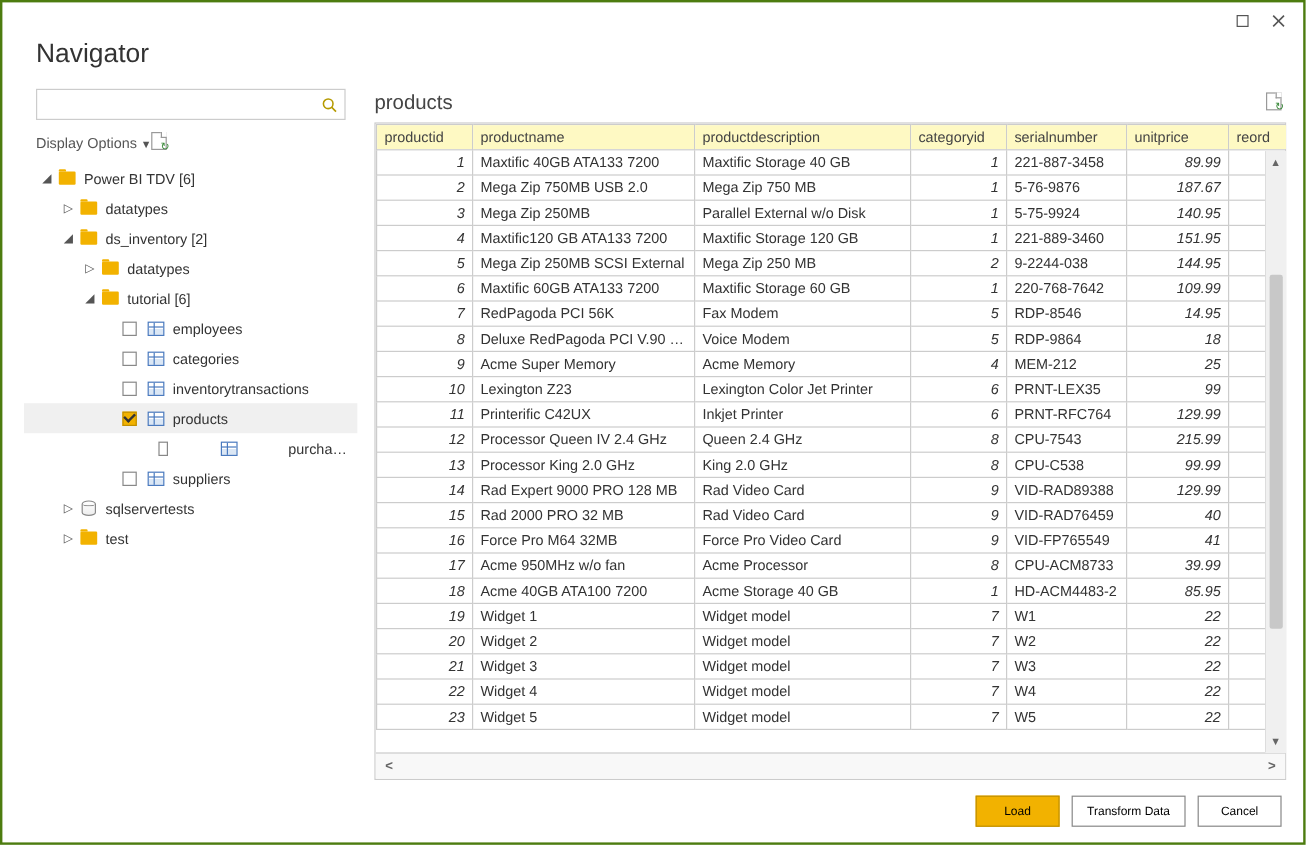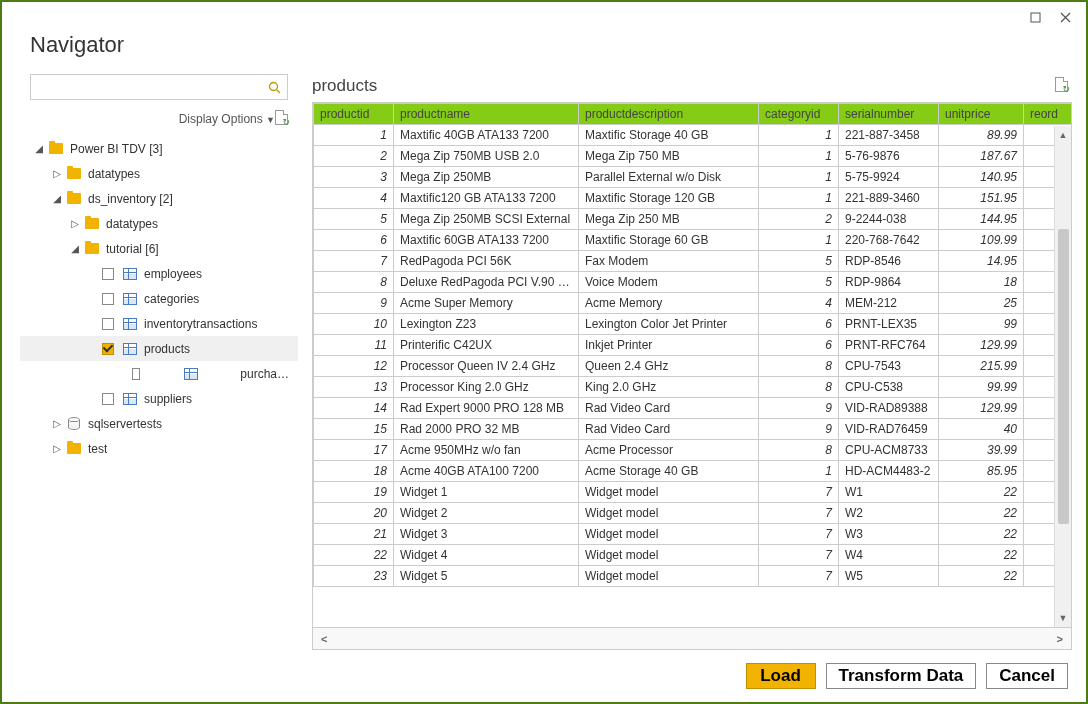--- a/index.html
+++ b/index.html
@@ -7,21 +7,21 @@
   .window { width: 1088px; height: 704px; border: 2px solid #4d7c0f; position: relative; display: flex; flex-direction: column; box-shadow: 0 1px 4px rgba(0,0,0,0.08); }
   .titlebar { height: 30px; display: flex; justify-content: flex-end; align-items: center; padding-right: 6px; }
   .titlebar .tb-btn { width: 30px; height: 24px; display: flex; align-items: center; justify-content: center; color: #555; cursor: pointer; }
   .header { padding: 0 18px 6px 28px; }
   .header h1 { font-size: 22px; font-weight: 400; color: #333; }
   .body { flex: 1; display: flex; overflow: hidden; padding: 0 14px 0 18px; }
   .left { width: 278px; display: flex; flex-direction: column; padding-top: 10px; }
   .searchbox { margin: 0 10px 6px 10px; height: 26px; border: 1px solid #ccc; display: flex; align-items: center; padding: 0 6px; }
   .searchbox input { flex: 1; border: none; outline: none; height: 22px; font-size: 12px; }
   .searchbox .mag { color: #7a6a00; }
-  .options-row { display: flex; align-items: center; justify-content: flex-end; height: 26px; padding: 0 10px; }
+  .options-row { display: flex; align-items: center; justify-content: flex-start; height: 26px; padding: 0 10px; }
   .display-opts { color: #555; cursor: pointer; }
   .tree { flex: 1; overflow: auto; padding: 4px 0; }
   .tree-item { display: flex; align-items: center; height: 25px; padding-right: 8px; cursor: pointer; }
   .tree-item.selected { background: #f0f0f0; }
   .expander { width: 14px; text-align: center; color: #555; font-size: 10px; }
   .expander.blank { visibility: hidden; }
   .node-icon { width: 16px; height: 14px; margin: 0 6px 0 2px; display: inline-flex; align-items: center; justify-content: center; }
   .folder-icon { width: 14px; height: 11px; background: #f2b200; border-radius: 1px; position: relative; }
   .folder-icon::before { content: ""; position: absolute; top: -2px; left: 0; width: 6px; height: 2px; background: #f2b200; border-radius: 1px 1px 0 0; }
   .db-icon { width: 12px; height: 13px; border: 1px solid #888; border-radius: 6px / 3px; background: linear-gradient(#fff,#eee); position: relative; }
@@ -34,30 +34,30 @@
   .chk.checked::after { content:""; width:4px; height:7px; border:solid #333; border-width:0 2px 2px 0; transform: rotate(45deg) translate(-1px,-1px); }
   .tree-label { white-space: nowrap; overflow: hidden; text-overflow: ellipsis; }
 
   .right { flex: 1; display: flex; flex-direction: column; padding-left: 14px; overflow: hidden; }
   .preview-header { display:flex; align-items:center; justify-content:space-between; height: 32px; padding-right: 4px; margin-top: 6px;}
   .preview-title { font-size: 17px; font-weight: 400; color: #444; }
   .grid-wrap { flex:1; border: 1px solid #ccc; overflow: hidden; position: relative; display:flex; flex-direction:column; }
   .grid-scroll { overflow: auto; flex:1; }
   table.grid { border-collapse: collapse; width: 100%; table-layout: fixed; }
   table.grid th, table.grid td { border: 1px solid #ccc; padding: 3px 6px; font-size: 12px; height: 21px; white-space: nowrap; overflow: hidden; text-overflow: ellipsis; }
-  table.grid th { background: #84cc16; font-weight: 400; text-align: left; color: #444; position: sticky; top: 0; }
+  table.grid th { background: #fef9c3; font-weight: 400; text-align: left; color: #444; position: sticky; top: 0; }
   table.grid td.num { text-align: right; font-style: italic; }
   col.c-id { width: 80px; } col.c-name { width: 185px; } col.c-desc { width: 180px; }
   col.c-cat { width: 80px; } col.c-sn { width: 100px; } col.c-price { width: 85px; } col.c-reord { width: 50px; }
   .hscroll { height: 22px; border-top: 1px solid #ccc; display:flex; align-items:center; justify-content:space-between; padding: 0 8px; background:#f8f8f8;}
   .vscroll { position:absolute; right:0; top:23px; bottom:22px; width:17px; background:#f0f0f0; display:flex; flex-direction:column; align-items:center; justify-content:space-between; padding:4px 0; border-left:1px solid #ddd;}
   .vscroll .thumb { width:11px; background:#c8c8c8; flex:1; margin:4px 0; border-radius:2px; max-height:60%; }
 
   .footer { height: 52px; display:flex; justify-content:flex-end; align-items:center; gap:10px; padding: 0 18px; }
-  .btn { min-width: 70px; height: 26px; padding: 0 12px; border: 1px solid #888; background: #fff; cursor: pointer; font-size: 17px; font-weight: bold; }
+  .btn { min-width: 70px; height: 26px; padding: 0 12px; border: 1px solid #888; background: #fff; cursor: pointer; font-size: 10px; }
   .btn.primary { background: #f2b200; border-color: #c08f00; }
   .doc-icon { width:13px; height:15px; border:1px solid #999; position:relative; display:inline-block; }
   .doc-icon::after { content:""; position:absolute; right:-1px; top:-1px; width:4px; height:4px; background:#fff; border-left:1px solid #999; border-bottom:1px solid #999; }
   .doc-icon .corner-arrow { position:absolute; bottom:-3px; right:-3px; font-size:9px; color:#3a8a3a; }
   .sidebar-action { color:#555; cursor:pointer; }
   svg { display:block; }
 </style>
 </head>
 <body>
 
@@ -100,21 +100,21 @@
         <span class="sidebar-action">
           <span class="doc-icon"><span class="corner-arrow">↻</span></span>
         </span>
       </div>
       <div class="tree" id="tree">
           <div class="tree-item" style="padding-left: 12px;">
             <span class="expander">◢</span>
             <span class="node-icon">
               <span class="folder-icon"></span>
             </span>
-            <span class="tree-label">Power BI TDV [3]</span>
+            <span class="tree-label">Power BI TDV [6]</span>
           </div>
           <div class="tree-item" style="padding-left: 30px;">
             <span class="expander">▷</span>
             <span class="node-icon">
               <span class="folder-icon"></span>
             </span>
             <span class="tree-label">datatypes</span>
           </div>
           <div class="tree-item" style="padding-left: 30px;">
             <span class="expander">◢</span>
@@ -362,20 +362,29 @@
                 <tr>
                   <td class="num">15</td>
                   <td>Rad 2000 PRO 32 MB</td>
                   <td>Rad Video Card</td>
                   <td class="num">9</td>
                   <td>VID-RAD76459</td>
                   <td class="num">40</td>
                   <td></td>
                 </tr>
                 <tr>
+                  <td class="num">16</td>
+                  <td>Force Pro M64 32MB</td>
+                  <td>Force Pro Video Card</td>
+                  <td class="num">9</td>
+                  <td>VID-FP765549</td>
+                  <td class="num">41</td>
+                  <td></td>
+                </tr>
+                <tr>
                   <td class="num">17</td>
                   <td>Acme 950MHz w/o fan</td>
                   <td>Acme Processor</td>
                   <td class="num">8</td>
                   <td>CPU-ACM8733</td>
                   <td class="num">39.99</td>
                   <td></td>
                 </tr>
                 <tr>
                   <td class="num">18</td>

